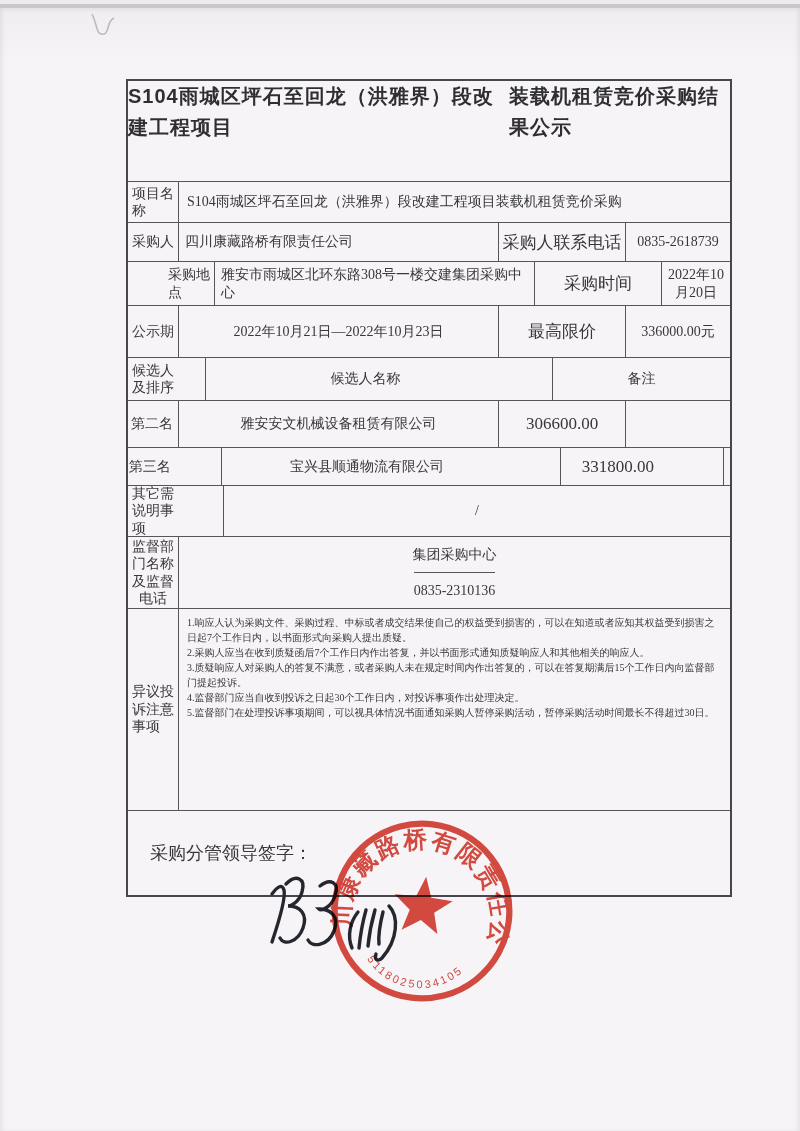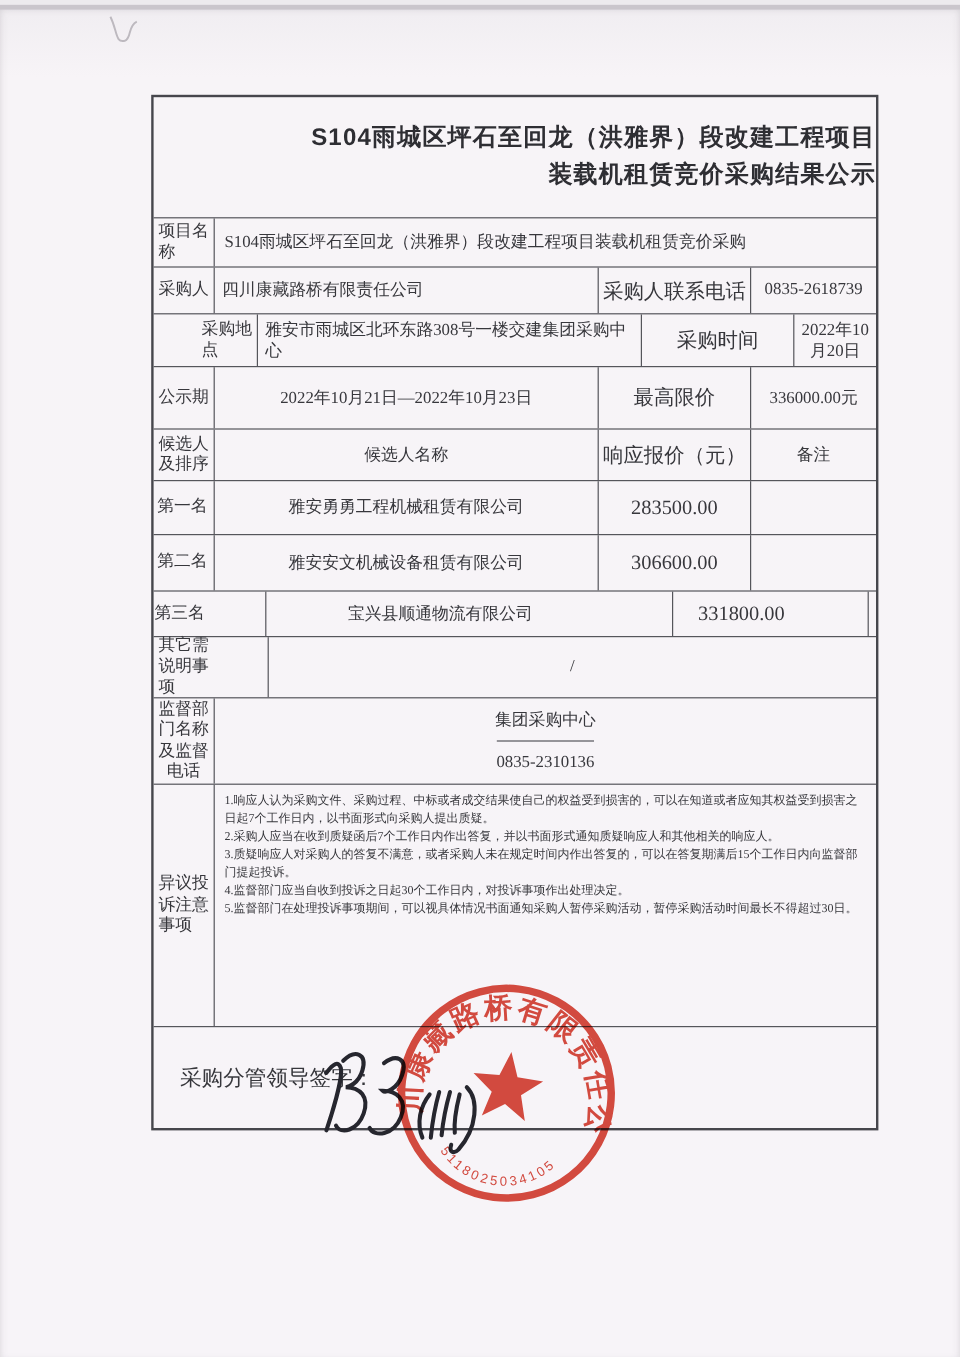--- a/index.html
+++ b/index.html
@@ -28,38 +28,38 @@
   .cell{box-sizing:border-box;border-left:1px solid #55555b;display:flex;align-items:center;}
   .cell:first-child{border-left:none;}
   .c-label{width:50px;padding:2px 2px 2px 4px;font-size:14px;line-height:1.25;}
   .c-label.center{justify-content:center;padding-left:0;text-align:center;}
   .c-main{width:320px;padding:2px 6px;font-size:14px;}
   .c-sub{width:127px;justify-content:center;font-size:17px;text-align:left;padding:2px 3px;}
   .c-last{flex:1;justify-content:center;font-size:14px;text-align:center;padding:2px 3px;}
   .c-span{flex:1;padding:2px 8px;font-size:14px;}
   .centered{justify-content:center;text-align:center;}
   .title-block{
-    height:100px;display:flex;flex-direction:column;justify-content:center;align-items:flex-end;
+    height:100px;display:flex;flex-direction:row;justify-content:center;align-items:flex-start;
     font-family:"Liberation Sans","DejaVu Sans",sans-serif;
     font-weight:700;font-size:20px;letter-spacing:1px;color:#2e2e33;
     line-height:1.55;
   }
   .stack{flex:1;display:flex;flex-direction:column;}
   .substack{flex:1;display:flex;align-items:center;justify-content:center;font-size:14px;}
   .substack + .substack{border-top:1px solid #55555b;}
   .objection-text{flex:1;padding:6px 8px;font-size:10px;line-height:1.5;display:block;}
   .objection-text p{margin:0;}
   .sign-row{height:84px;position:relative;display:flex;align-items:center;padding-left:22px;font-size:18px;}
 
   
   .h-project{height:40px;}
   .h-purchaser{height:38px;}
   .h-location{height:43px;padding-left:36px;}
   .h-publicity{height:51px;}
-  .h-chead{height:42px;}
+  .h-chead{height:42px;gap:27px;}
   .h-cand1{height:44px;}
   .h-cand2{height:46px;}
   .h-cand3{height:37px;gap:48px;}
   .h-other{height:50px;gap:45px;}
   .h-superv{height:71px;}
   .h-objection{height:201px;}
 
   .signature-svg{position:absolute;left:262px;top:850px;width:170px;height:112px;pointer-events:none;}
   .seal{position:absolute;left:326px;top:811px;width:192px;height:192px;opacity:.9;
         mix-blend-mode:multiply;transform:rotate(7deg);pointer-events:none;}
@@ -104,30 +104,23 @@
     <div class="trow h-publicity">
       <div class="cell c-label">公示期</div>
       <div class="cell c-main centered">2022年10月21日—2022年10月23日</div>
       <div class="cell c-sub">最高限价</div>
       <div class="cell c-last">336000.00元</div>
     </div>
 
     <div class="trow h-chead">
       <div class="cell c-label">候选人及排序</div>
       <div class="cell c-main centered">候选人名称</div>
-      <div class="cell c-sub">响应报价（元）</div>
       <div class="cell c-last">备注</div>
     </div>
 
-    <div class="trow h-cand1">
-      <div class="cell c-label center">第一名</div>
-      <div class="cell c-main centered">雅安勇勇工程机械租赁有限公司</div>
-      <div class="cell c-sub">283500.00</div>
-      <div class="cell c-last"></div>
-    </div>
 
     <div class="trow h-cand2">
       <div class="cell c-label center">第二名</div>
       <div class="cell c-main centered">雅安安文机械设备租赁有限公司</div>
       <div class="cell c-sub">306600.00</div>
       <div class="cell c-last"></div>
     </div>
 
     <div class="trow h-cand3">
       <div class="cell c-label center">第三名</div>

